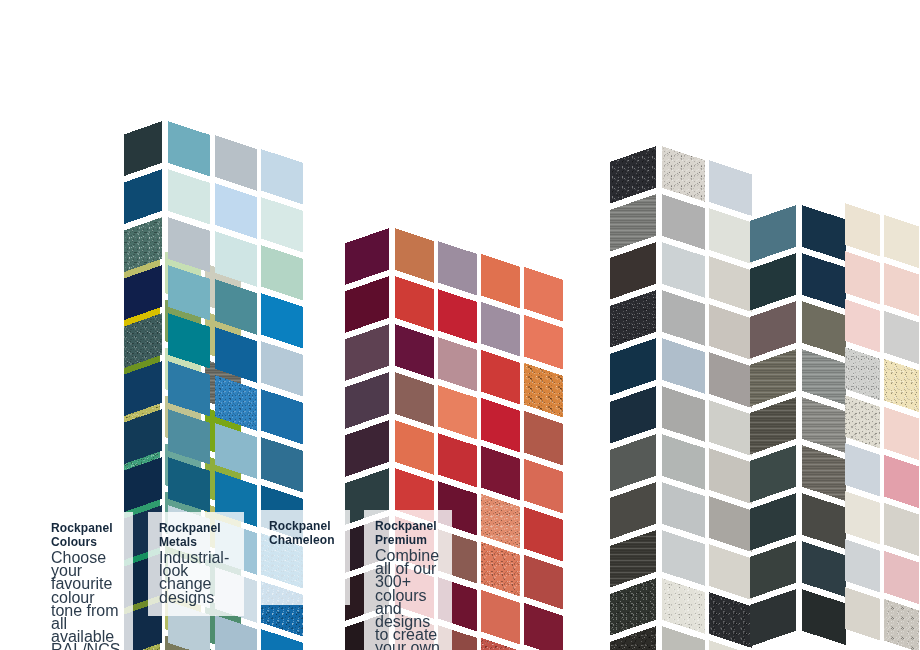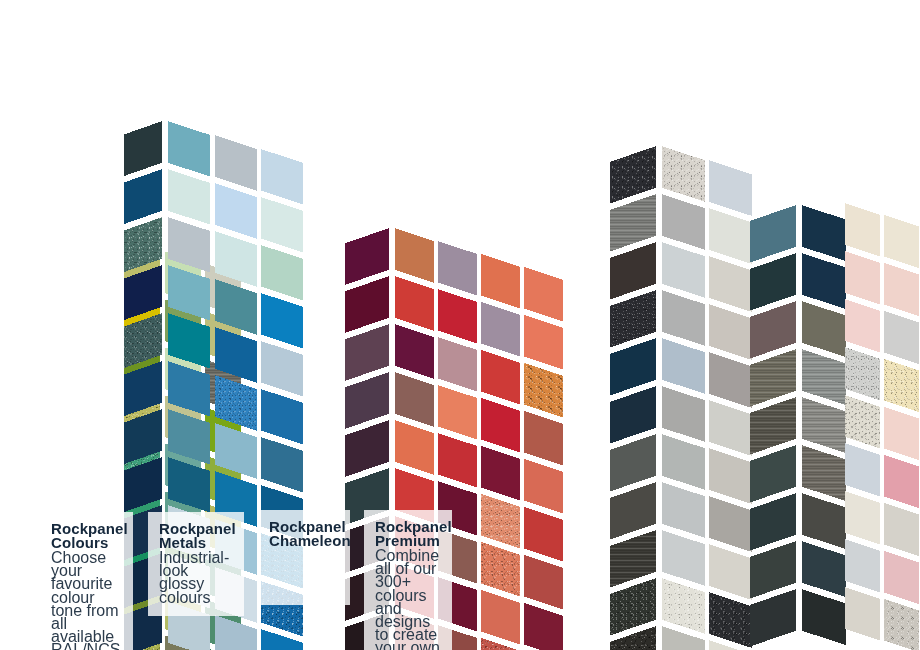--- a/index.html
+++ b/index.html
@@ -7,21 +7,21 @@
   #stage{position:relative;width:920px;height:650px;background:#ffffff;overflow:hidden;}
   #towers{position:absolute;left:0;top:0;width:920px;height:650px;}
   .label-card{
     position:absolute;
     background:rgba(255,255,255,0.80);
     padding:10px 11px 12px 11px;
     box-sizing:border-box;
     color:#1c2b3a;
   }
   .label-title{
-    font-size:15px;
+    font-size:12px;
     font-weight:bold;
     line-height:13.5px;
     color:#15283c;
     letter-spacing:0.1px;
     white-space:pre-line;
   }
   .label-desc{
     font-size:16px;
     line-height:13.2px;
     color:#2b3b4b;
@@ -938,21 +938,21 @@
     </svg>
 
   <div class="label-card" style="left: 40px; top: 512px; width: 93px; min-height: 92px;">
     <div class="label-title">Rockpanel
 Colours</div>
     <div class="label-desc">Choose your favourite colour tone from all available RAL/NCS Colours</div>
   </div>
   <div class="label-card" style="left: 148px; top: 512px; width: 96px; min-height: 92px;">
     <div class="label-title">Rockpanel
 Metals</div>
-    <div class="label-desc">Industrial-look glossy colours</div>
+    <div class="label-desc">Industrial-look change designs</div>
   </div>
   <div class="label-card" style="left: 258px; top: 510px; width: 92px; min-height: 95px;">
     <div class="label-title">Rockpanel
 Chameleon</div>
   </div>
   <div class="label-card" style="left: 364px; top: 510px; width: 88px; min-height: 95px;">
     <div class="label-title">Rockpanel
 Premium</div>
     <div class="label-desc">Combine all of our 300+ colours and designs to create your own unique facade</div>
   </div>

